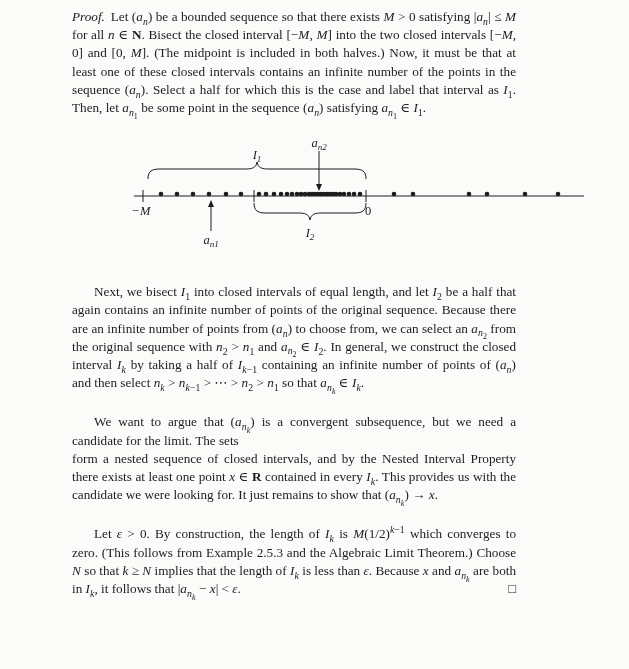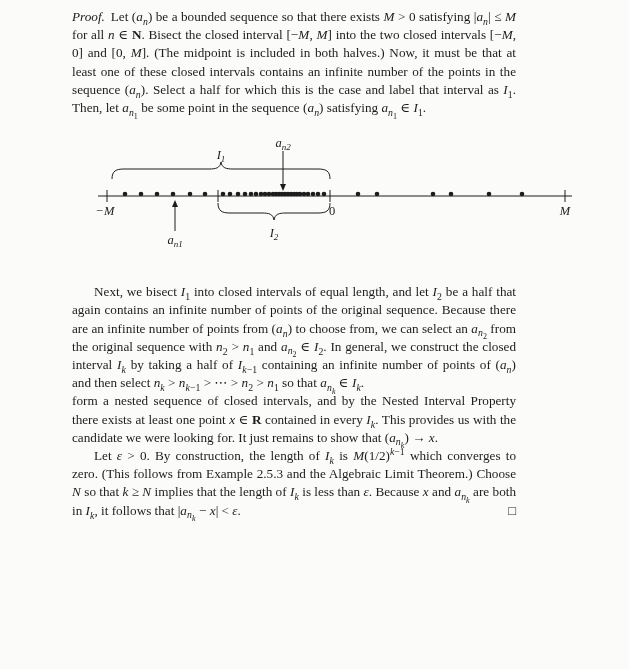--- a/index.html
+++ b/index.html
@@ -11,26 +11,26 @@
     padding: 8px 68px 0 72px;
     font-family: "Liberation Serif", "DejaVu Serif", serif;
     font-size: 13.2px;
     line-height: 18.2px;
     color: #1c1c1c;
     text-align: justify;
     overflow: hidden;
   }
   p { margin: 0; }
   .lead { font-style: italic; margin-right: 0.45em; }
-  .indent { text-indent: 22px; }
+  .indent { text-indent: 22px; margin-top: 21px; }
   sub, sup { line-height: 0; font-size: 74%; }
   sub sub { font-size: 82%; }
   i { letter-spacing: 0.1px; }
 
-  .figure { margin: 16px -68px 22px -72px; }
+  .figure { margin: 16px -68px 22px -72px; padding-left: 36px; }
   .figure svg { display: block; }
   .stroke, .brace, .arrow-line { stroke: #1c1c1c; fill: none; stroke-width: 1; }
   .arrow-head, .dot { fill: #1c1c1c; stroke: none; }
   .axis-label { font-family: "Liberation Serif", "DejaVu Serif", serif; font-size: 12.5px; font-style: italic; fill: #1c1c1c; }
   .axis-label.upright { font-style: normal; }
   .math-label { font-family: "Liberation Serif", "DejaVu Serif", serif; font-size: 12.5px; font-style: italic; fill: #1c1c1c; }
   .svgsub { font-size: 9px; font-style: italic; }
 
   .equation { text-align: center; margin: 8px 0 12px 0; }
   .qed { float: right; font-size: 13px; }
@@ -109,20 +109,21 @@
       <polygon class="arrow-head" points="175,67 172,74 178,74"></polygon>
       <text class="math-label" x="175" y="111" text-anchor="middle"><tspan>a</tspan><tspan class="svgsub" dy="3">n1</tspan></text>
 
       <path class="brace" d="M 218 70 C 218 78, 222 80, 230 80 L 262 80 C 269 80, 273 81, 274 87 C 275 81, 279 80, 286 80 L 318 80 C 326 80, 330 78, 330 70"></path>
       <text class="math-label" x="274" y="104" text-anchor="middle"><tspan>I</tspan><tspan class="svgsub" dy="3">2</tspan></text>
     </svg>
   </figure>
 
   <p class="para indent">Next, we bisect <i>I</i><sub>1</sub> into closed intervals of equal length, and let <i>I</i><sub>2</sub> be a half that again contains an infinite number of points of the original sequence. Because there are an infinite number of points from (<i>a</i><sub><i>n</i></sub>) to choose from, we can select an <i>a</i><sub><i>n</i><sub>2</sub></sub> from the original sequence with <i>n</i><sub>2</sub> &gt; <i>n</i><sub>1</sub> and <i>a</i><sub><i>n</i><sub>2</sub></sub> ∈ <i>I</i><sub>2</sub>. In general, we construct the closed interval <i>I</i><sub><i>k</i></sub> by taking a half of <i>I</i><sub><i>k</i>−1</sub> containing an infinite number of points of (<i>a</i><sub><i>n</i></sub>) and then select <i>n</i><sub><i>k</i></sub> &gt; <i>n</i><sub><i>k</i>−1</sub> &gt; ⋯ &gt; <i>n</i><sub>2</sub> &gt; <i>n</i><sub>1</sub> so that <i>a</i><sub><i>n</i><sub><i>k</i></sub></sub> ∈ <i>I</i><sub><i>k</i></sub>.</p>
 
+  <p class="para indent">We want to argue that (<i>a</i><sub><i>n</i><sub><i>k</i></sub></sub>) is a convergent subsequence, but we need a candidate for the limit. The sets</p>
 
 
   <p class="para">form a nested sequence of closed intervals, and by the Nested Interval Property there exists at least one point <i>x</i> ∈ <b>R</b> contained in every <i>I</i><sub><i>k</i></sub>. This provides us with the candidate we were looking for. It just remains to show that (<i>a</i><sub><i>n</i><sub><i>k</i></sub></sub>) → <i>x</i>.</p>
 
   <p class="para indent">
     <span>Let <i>ε</i> &gt; 0. By construction, the length of <i>I</i><sub><i>k</i></sub> is <i>M</i>(1/2)<sup><i>k</i>−1</sup> which converges to zero. (This follows from Example 2.5.3 and the Algebraic Limit Theorem.) Choose <i>N</i> so that <i>k</i> ≥ <i>N</i> implies that the length of <i>I</i><sub><i>k</i></sub> is less than <i>ε</i>. Because <i>x</i> and <i>a</i><sub><i>n</i><sub><i>k</i></sub></sub> are both in <i>I</i><sub><i>k</i></sub>, it follows that |<i>a</i><sub><i>n</i><sub><i>k</i></sub></sub> − <i>x</i>| &lt; <i>ε</i>.</span>
     <span class="qed">□</span>
   </p>
 
 </div>

